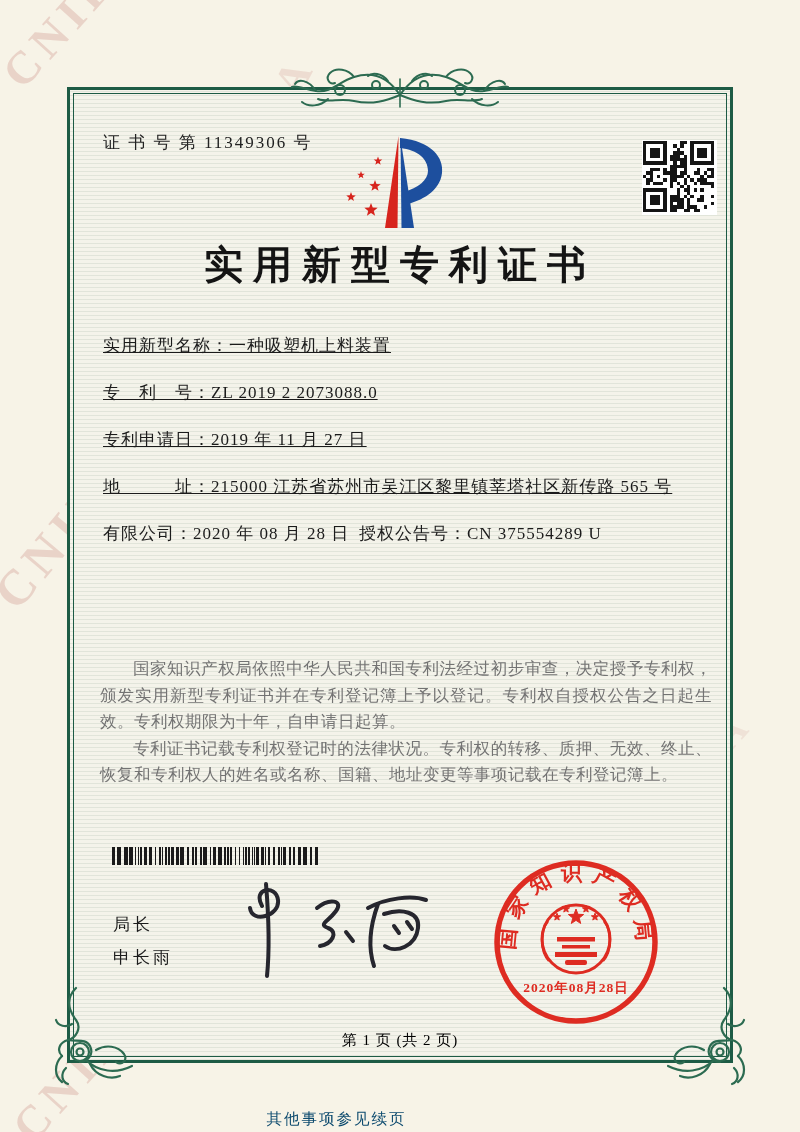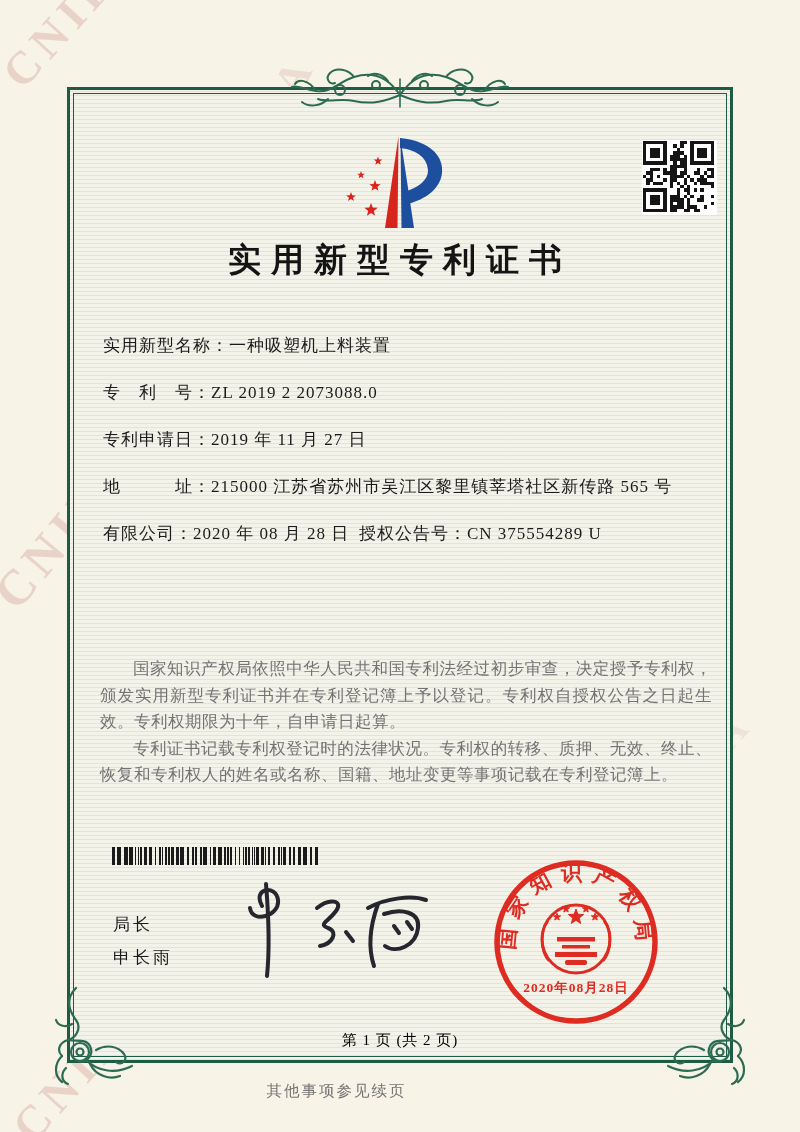--- a/index.html
+++ b/index.html
@@ -45,27 +45,27 @@
 
   
   .cert-no{
     position:absolute;left:103px;top:131px;
     font-size:17px;color:#222;letter-spacing:2px;
   }
   .logo{position:absolute;left:328px;top:128px;}
   .qr{position:absolute;left:642px;top:140px;width:73px;height:73px;background:#fff;padding:1px;}
   .title{
     position:absolute;left:0;top:238px;width:800px;
-    text-align:center;font-size:33px;font-weight:bold;color:#141414;
+    text-align:center;font-size:39px;font-weight:bold;color:#141414;
     letter-spacing:10px;
   }
 
   
   .fields{position:absolute;left:103px;top:334px;width:610px;font-size:17px;color:#1b1b1b;}
-  .field-row{height:47px;letter-spacing:1px;white-space:nowrap;}
+  .field-row{height:47px;letter-spacing:1px;white-space:nowrap;text-decoration:underline;}
   .grant-row{position:relative;height:47px;letter-spacing:1px;white-space:nowrap;}
   .grant-col2{position:absolute;left:256px;top:0;}
 
   
   .body-text{
     position:absolute;left:100px;top:656px;width:612px;
     font-size:16.5px;line-height:26.5px;color:#737373;
     text-align:justify;letter-spacing:0.5px;
   }
   .body-text p{margin:0;text-indent:2em;}
@@ -77,22 +77,22 @@
     font-family:Liberation Serif, serif;
     font-size:17px;color:#1c1c1c;line-height:33px;letter-spacing:3px;
   }
   .signature{position:absolute;left:222px;top:878px;}
   .seal{position:absolute;left:491px;top:857px;opacity:0.95;}
   .page-info{
     position:absolute;left:0;top:1031px;width:800px;text-align:center;
     font-size:15px;color:#000000;letter-spacing:1px;
   }
   .footer-note{
-    position:absolute;left:0;top:1081px;width:673px;text-align:center;
-    font-size:15.5px;color:#737373;letter-spacing:2px;
+    position:absolute;left:0;top:1109px;width:673px;text-align:center;
+    font-size:15.5px;color:#0c4a6e;letter-spacing:2px;
   }
 </style>
 </head>
 <body>
 
 <div class="page">
 
   <span class="wm" style="left:-18px;top:-12px;font-size:46px;transform:rotate(-48deg);">CNIPA</span>
   <span class="wm" style="left:178px;top:108px;font-size:44px;transform:rotate(-62deg);color:rgba(214,168,158,0.30);">CNIPA</span>
   <span class="wm" style="left:462px;top:338px;font-size:44px;transform:rotate(-52deg);color:rgba(214,168,158,0.34);">CNIPA</span>
@@ -143,20 +143,21 @@
       <circle cx="34" cy="72" r="3.5"></circle>
       <path d="M40,80 C52,92 70,94 86,86"></path>
       <path d="M44,84 C50,96 64,100 74,96"></path>
       <path d="M16,76 C8,84 8,96 16,102"></path>
       <path d="M20,88 C14,94 16,102 22,104"></path>
       <path d="M50,70 C60,64 72,66 78,74 C82,80 76,86 70,82"></path>
       <path d="M26,44 C20,48 12,46 10,40"></path>
     </g>
   </svg>
 
+  <div class="cert-no">证 书 号 第 11349306 号</div>
 
   <svg class="logo" width="144" height="106" viewBox="0 0 144 106">
     <path d="M72,10 C104,13 116,30 114,45 C112,63 94,73 76,77 L76,64 C90,60 100,52 100,43 C100,31 90,22 72,20 Z" fill="#1d4f9e"></path>
     <polygon points="70.5,8 57,100 69.5,100" fill="#d7241d"></polygon>
     <polygon points="72.5,10 73.5,100 86,100" fill="#1d4f9e"></polygon>
     <polygon fill="#d7241d" points="50.00,28.50 51.11,31.47 54.28,31.61 51.80,33.58 52.65,36.64 50.00,34.89 47.35,36.64 48.20,33.58 45.72,31.61 48.89,31.47"></polygon>
     <polygon fill="#d7241d" points="33.00,43.00 33.99,45.64 36.80,45.76 34.60,47.52 35.35,50.24 33.00,48.68 30.65,50.24 31.40,47.52 29.20,45.76 32.01,45.64"></polygon>
     <polygon fill="#d7241d" points="47.00,52.00 48.48,55.96 52.71,56.15 49.40,58.78 50.53,62.85 47.00,60.52 43.47,62.85 44.60,58.78 41.29,56.15 45.52,55.96"></polygon>
     <polygon fill="#d7241d" points="23.00,64.00 24.23,67.30 27.76,67.45 25.00,69.65 25.94,73.05 23.00,71.10 20.06,73.05 21.00,69.65 18.24,67.45 21.77,67.30"></polygon>
     <polygon fill="#d7241d" points="43.00,75.00 44.73,79.62 49.66,79.84 45.80,82.91 47.11,87.66 43.00,84.94 38.89,87.66 40.20,82.91 36.34,79.84 41.27,79.62"></polygon>

